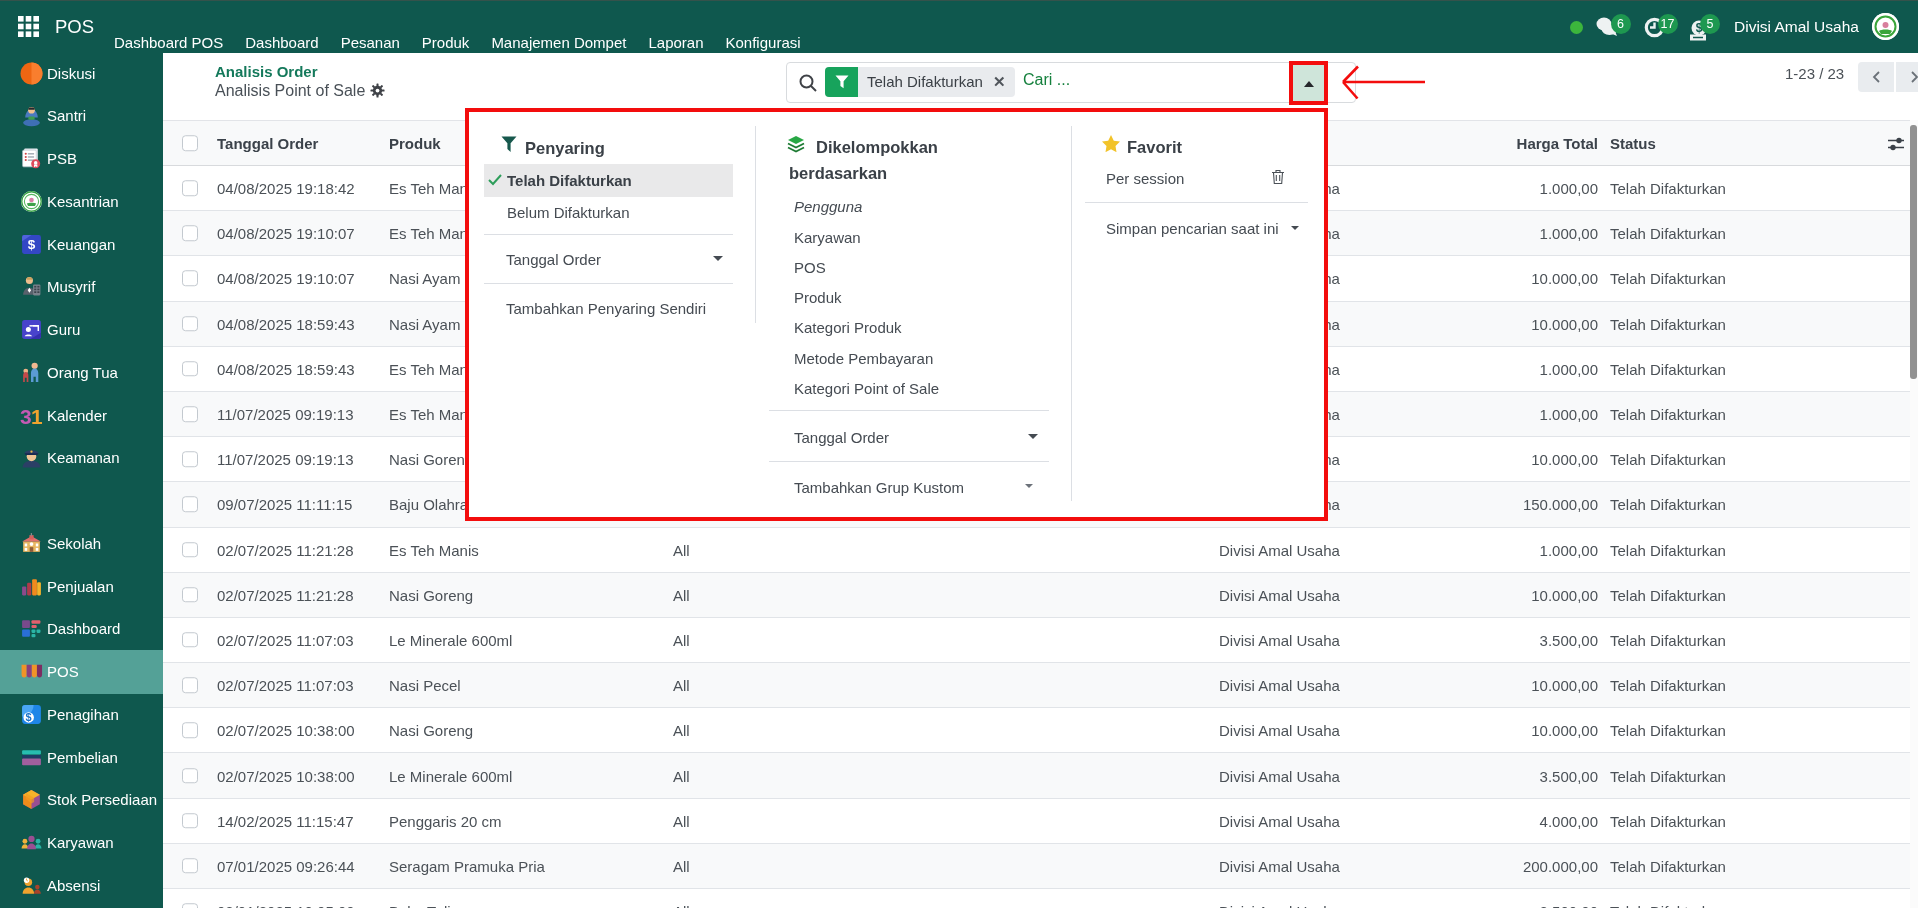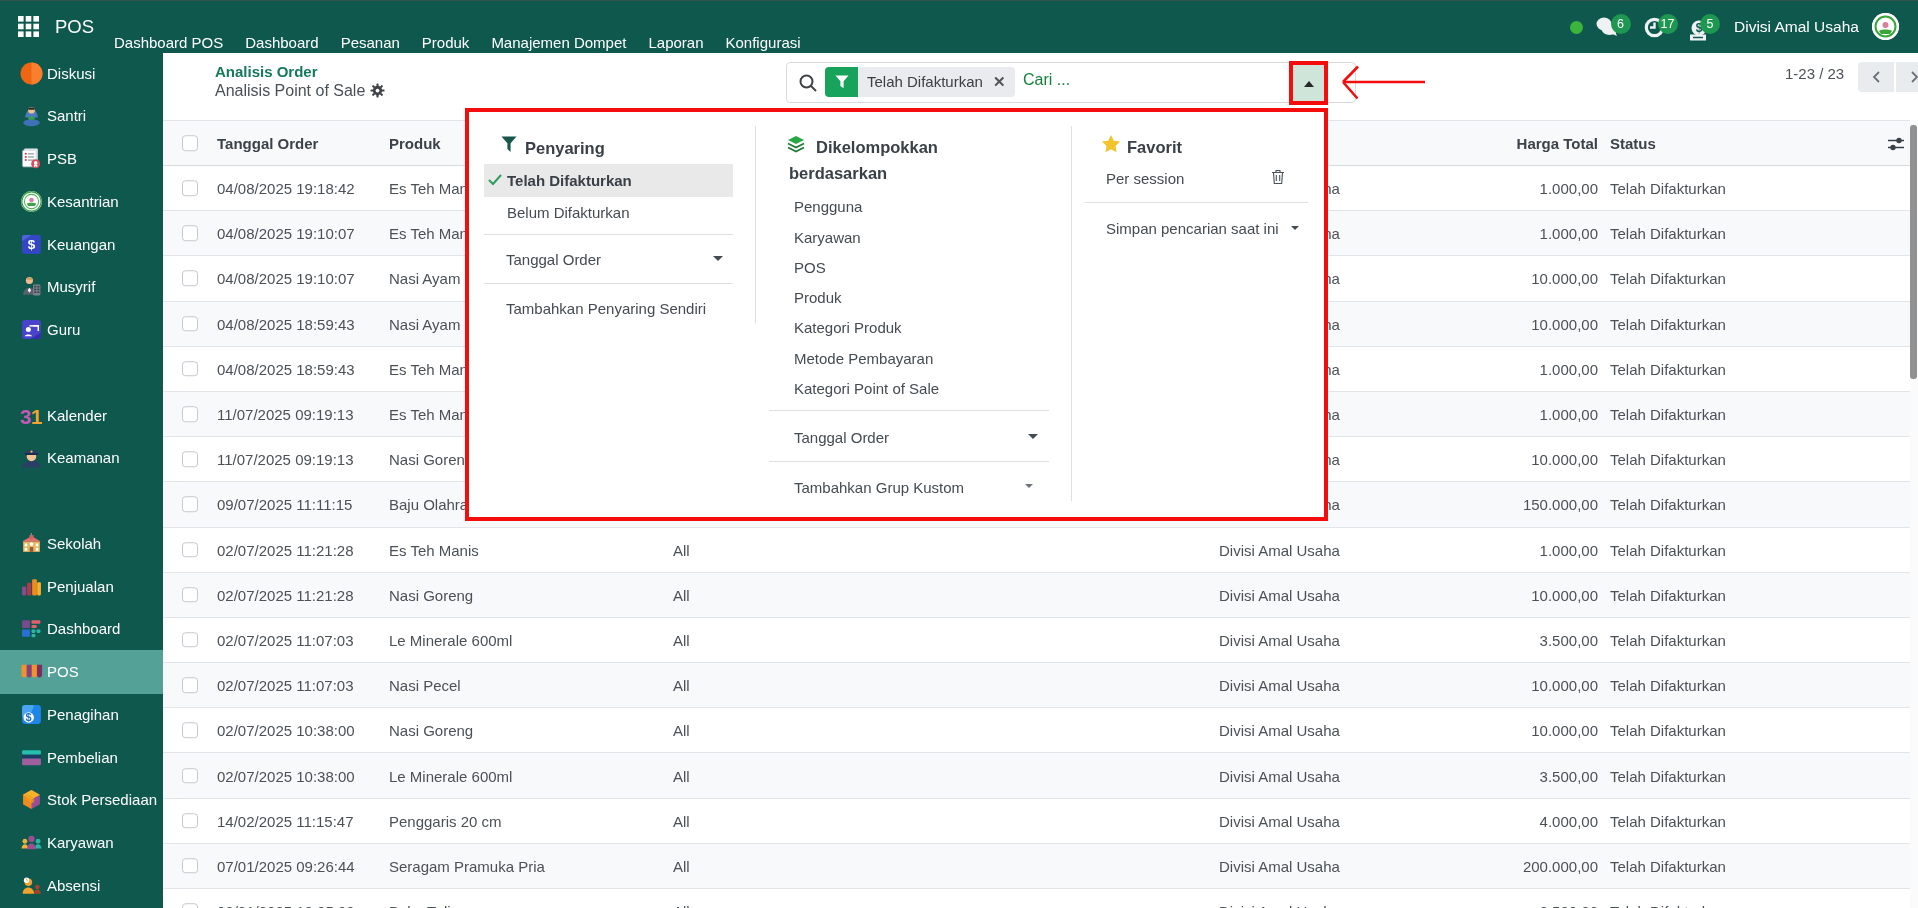--- a/index.html
+++ b/index.html
@@ -200,20 +200,29 @@
       <svg viewBox="0 0 22 22">
         <rect x="2" y="2" width="18" height="18" rx="2.5" fill="#4843cb"></rect>
         <path d="M20 14v4a2 2 0 0 1-2 2h-8z" fill="#352fae"></path>
         <circle cx="8" cy="11" r="2.4" fill="#fff"></circle>
         <path d="M4.5 17.5c.4-2.4 6.6-2.4 7 0z" fill="#fff"></path>
         <path d="M12.5 7.5h5v5" fill="none" stroke="#fff" stroke-width="1.4"></path>
         <path d="M9 7.5h8.5" stroke="#fff" stroke-width="1.4"></path>
       </svg>
       <span class="lbl">Guru</span>
     </div>
+    <div class="sitem" style="top:297.3px">
+      <svg viewBox="0 0 22 22">
+        <circle cx="14" cy="4.6" r="3" fill="#f0b890"></circle>
+        <path d="M10.5 20v-8.5c0-2.6 1.5-4.3 3.5-4.3s3.5 1.7 3.5 4.3V20h-2.4v-5h-2.2v5z" fill="#5b9bd5"></path>
+        <circle cx="5.5" cy="9.6" r="2.3" fill="#efb286"></circle>
+        <path d="M3 20v-6c0-2 1-3.4 2.5-3.4S8 12 8 14v6H6.4v-4H4.6v4z" fill="#c44a4a"></path>
+      </svg>
+      <span class="lbl">Orang Tua</span>
+    </div>
     <div class="sitem" style="top:340.0px">
       <svg viewBox="0 0 22 22">
         <text x="5.5" y="19" font-size="20" font-weight="bold" fill="#c45ab4" text-anchor="middle" font-family="Liberation Sans">3</text>
         <text x="16" y="19" font-size="20" font-weight="bold" fill="#f0a32e" text-anchor="middle" font-family="Liberation Sans">1</text>
       </svg>
       <span class="lbl">Kalender</span>
     </div>
     <div class="sitem" style="top:382.8px">
       <svg viewBox="0 0 22 22">
         <path d="M2.5 20.5c0-4 3.8-6.4 8.5-6.4s8.5 2.4 8.5 6.4z" fill="#2b3f66"></path>
@@ -554,21 +563,21 @@
   <div class="dd-abs dditem" style="left:37px; top:188px;">Tambahkan Penyaring Sendiri</div>
   <div class="vline" style="left:286px; top:14px; height:197px;"></div>
 
   <svg class="dd-abs" style="left:318px; top:23px;" width="18" height="18" viewBox="0 0 18 18">
     <path d="M9 1L17 5 9 9 1 5z" fill="#28a745"></path>
     <path d="M1 8.5l8 4 8-4" fill="none" stroke="#1d7a33" stroke-width="1.8"></path>
     <path d="M1 12.5l8 4 8-4" fill="none" stroke="#1d7a33" stroke-width="1.8"></path>
   </svg>
   <div class="dd-abs ddtitle" style="left:347px; top:26px;">Dikelompokkan</div>
   <div class="dd-abs ddtitle" style="left:320px; top:52px;">berdasarkan</div>
-  <div class="dd-abs dditem" style="left:325px; top:86px;">Pengguna</div>
+  <div class="dd-abs dditem" style="left:325px; top:86px;font-style:italic;">Pengguna</div>
   <div class="dd-abs dditem" style="left:325px; top:117px;">Karyawan</div>
   <div class="dd-abs dditem" style="left:325px; top:147px;">POS</div>
   <div class="dd-abs dditem" style="left:325px; top:177px;">Produk</div>
   <div class="dd-abs dditem" style="left:325px; top:207px;">Kategori Produk</div>
   <div class="dd-abs dditem" style="left:325px; top:238px;">Metode Pembayaran</div>
   <div class="dd-abs dditem" style="left:325px; top:268px;">Kategori Point of Sale</div>
   <div class="hline" style="left:300px; top:298px; width:280px;"></div>
   <div class="dd-abs dditem" style="left:325px; top:317px;">Tanggal Order</div>
   <div class="dd-abs" style="left:559px; top:322px;">
       <span class="ddcaret"></span>

